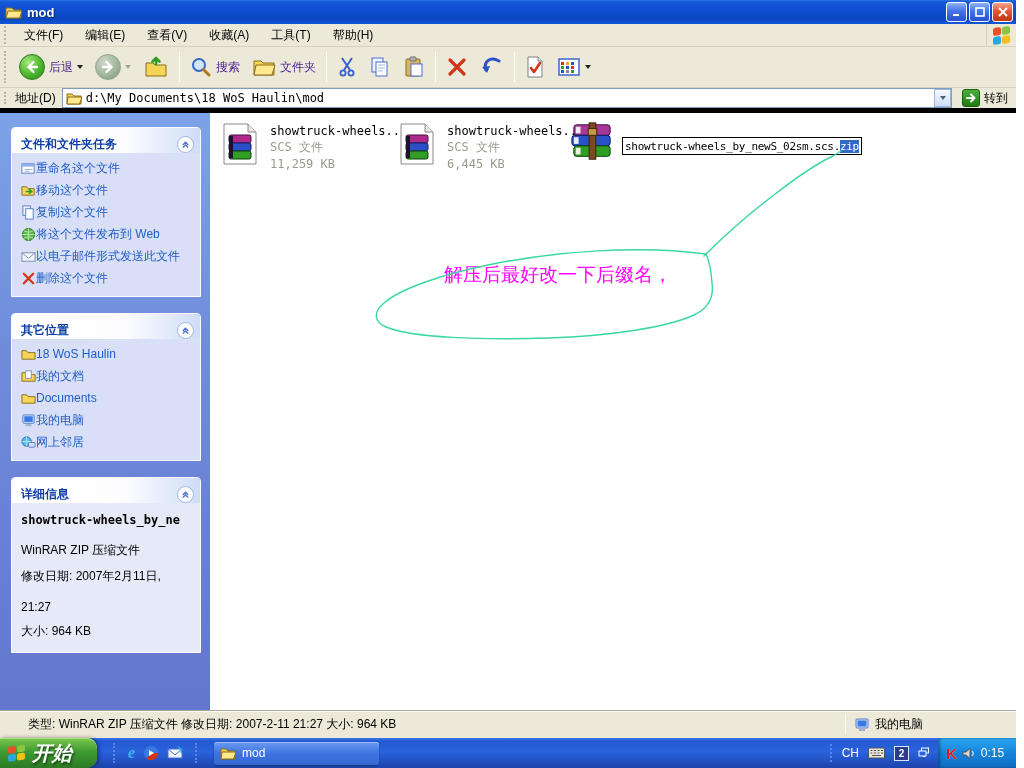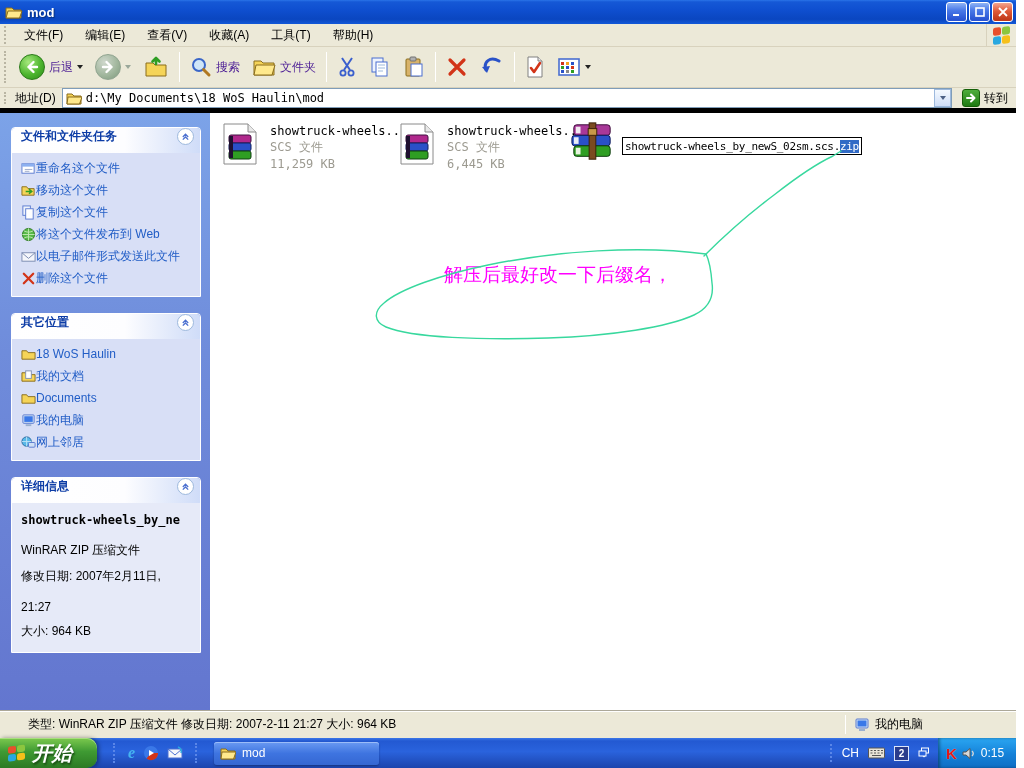--- a/index.html
+++ b/index.html
@@ -42,21 +42,21 @@
   .addr-drop { width:17px; height:18px; background:linear-gradient(180deg,#f4f9ff,#cfdef7); border:1px solid #9db9dd; display:flex; align-items:center; justify-content:center; }
   .go-btn { display:flex; align-items:center; gap:4px; margin-left:6px; padding:1px 4px; }
   .go-icon { width:18px; height:18px; border-radius:3px; background:linear-gradient(180deg,#4fae3c,#1f7a12); border:1px solid #156008;
     color:#fff; display:flex; align-items:center; justify-content:center; }
 
   
   .content { display:flex; height:597px; }
   .sidebar { width:210px; background:linear-gradient(180deg,#7ca3e8 0%,#6f8cdb 40%,#6376cf 100%); padding:14px 9px 0 11px; overflow:hidden; }
   .panel { margin-bottom:16px; border:1px solid #fff; border-radius:4px 4px 0 0; }
   .panel-header { height:25px; background:linear-gradient(90deg,#ffffff 0%,#fdfdff 60%,#cfdcf8 100%); border-radius:3px 3px 0 0;
-    display:flex; align-items:flex-start; justify-content:space-between; padding:0 6px 0 9px; }
+    display:flex; align-items:flex-end; justify-content:space-between; padding:16px 6px 0 9px; }
   .panel-title { color:#0c3ca6; font-weight:bold; font-size:12px; }
   .chev-btn { width:17px; height:17px; border-radius:50%; background:#fff; border:1px solid #9db9dd; display:flex; align-items:center; justify-content:center; }
   .panel-body { background:#d8dff6; padding:8px 6px 10px 9px; }
   .task-item { display:flex; align-items:flex-start; gap:0; margin-bottom:7px; color:#215dc6; cursor:pointer; }
   .task-item:last-child { margin-bottom:0; }
   .task-item .ticon { width:15px; height:15px; flex:none; }
   .task-item span.tlink { line-height:14px; }
   .details-body { background:#e6eaf8; padding:10px 8px 12px 9px; color:#000; }
   .dt-name { font-weight:bold; font-family:"DejaVu Sans Mono", monospace; white-space:nowrap; overflow:hidden; }
   .dt-line { margin-top:15px; }

